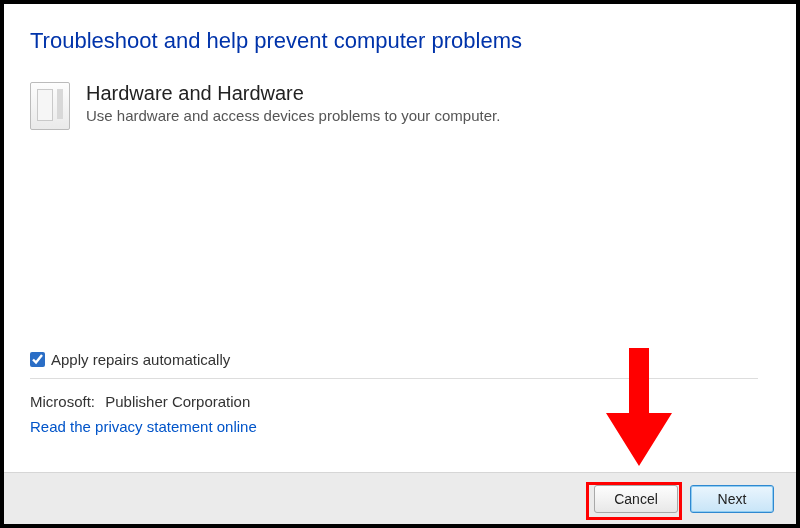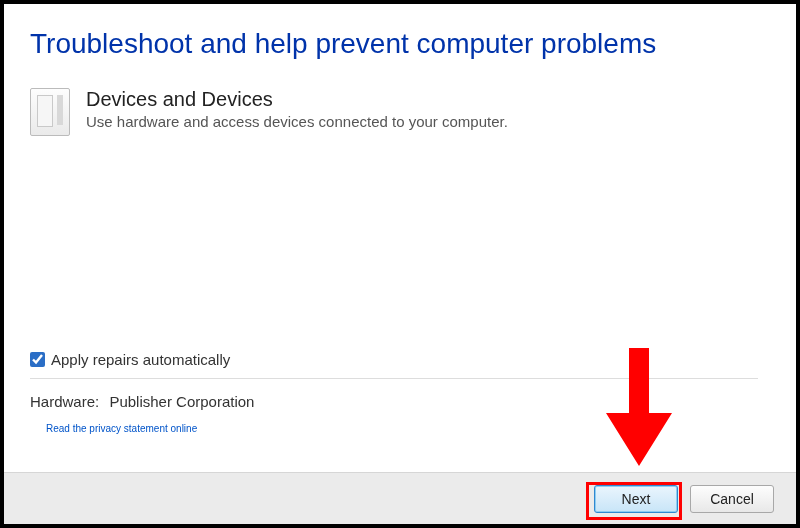--- a/index.html
+++ b/index.html
@@ -18,21 +18,21 @@
     }
     .content {
       position: absolute;
       left: 30px;
       right: 30px;
       top: 28px;
       bottom: 0;
     }
     .title {
       color: #0033aa;
-      font-size: 28px;
+      font-size: 22px;
       font-weight: 400;
       margin-bottom: 28px;
     }
     .section {
       display: flex;
       gap: 16px;
       align-items: flex-start;
     }
     .device-icon {
       width: 40px;
@@ -90,24 +90,23 @@
       margin-bottom: 14px;
     }
     .publisher {
       font-size: 15px;
       color: #333;
       margin-bottom: 8px;
     }
     .publisher .label { margin-right: 6px; }
     .privacy-link {
       color: #0054c9;
-      font-size: 10px;
+      font-size: 15px;
       cursor: pointer;
       text-decoration: none;
-      margin-left: 16px;
     }
     .button-bar {
       position: absolute;
       left: 4px; right: 4px; bottom: 4px;
       height: 52px;
       background: #ebebeb;
       border-top: 1px solid #d6d6d6;
       display: flex;
       justify-content: flex-end;
       align-items: center;
@@ -152,42 +151,42 @@
 <body>
 
 <div class="outer-border"></div>
 
 <div class="content">
   <div class="title">Troubleshoot and help prevent computer problems</div>
 
   <div class="section">
     <div class="device-icon"></div>
     <div class="section-text">
-      <div class="heading">Devices and Devices</div>
-      <div class="desc">Use hardware and access devices connected to your computer.</div>
+      <div class="heading">Hardware and Hardware</div>
+      <div class="desc">Use hardware and access devices problems to your computer.</div>
     </div>
   </div>
 
   <div class="lower">
     <label class="checkbox-row">
       <input type="checkbox" checked="" style="">
       <span>Apply repairs automatically</span>
     </label>
     <hr class="hr">
     <div class="publisher">
-      <span class="label">Hardware:</span>
+      <span class="label">Microsoft:</span>
       <span>Publisher Corporation</span>
     </div>
     <a class="privacy-link">Read the privacy statement online</a>
   </div>
 </div>
 
 <div class="button-bar">
+  <button class="btn">Cancel</button>
   <button class="btn btn-primary">Next</button>
-  <button class="btn">Cancel</button>
 </div>
 
 <div class="next-highlight"></div>
 
 <div class="arrow">
   <svg width="70" height="120" viewBox="0 0 70 120">
     <polygon points="25,0 45,0 45,65 68,65 35,118 2,65 25,65" fill="#ff0000"></polygon>
   </svg>
 </div>
 

